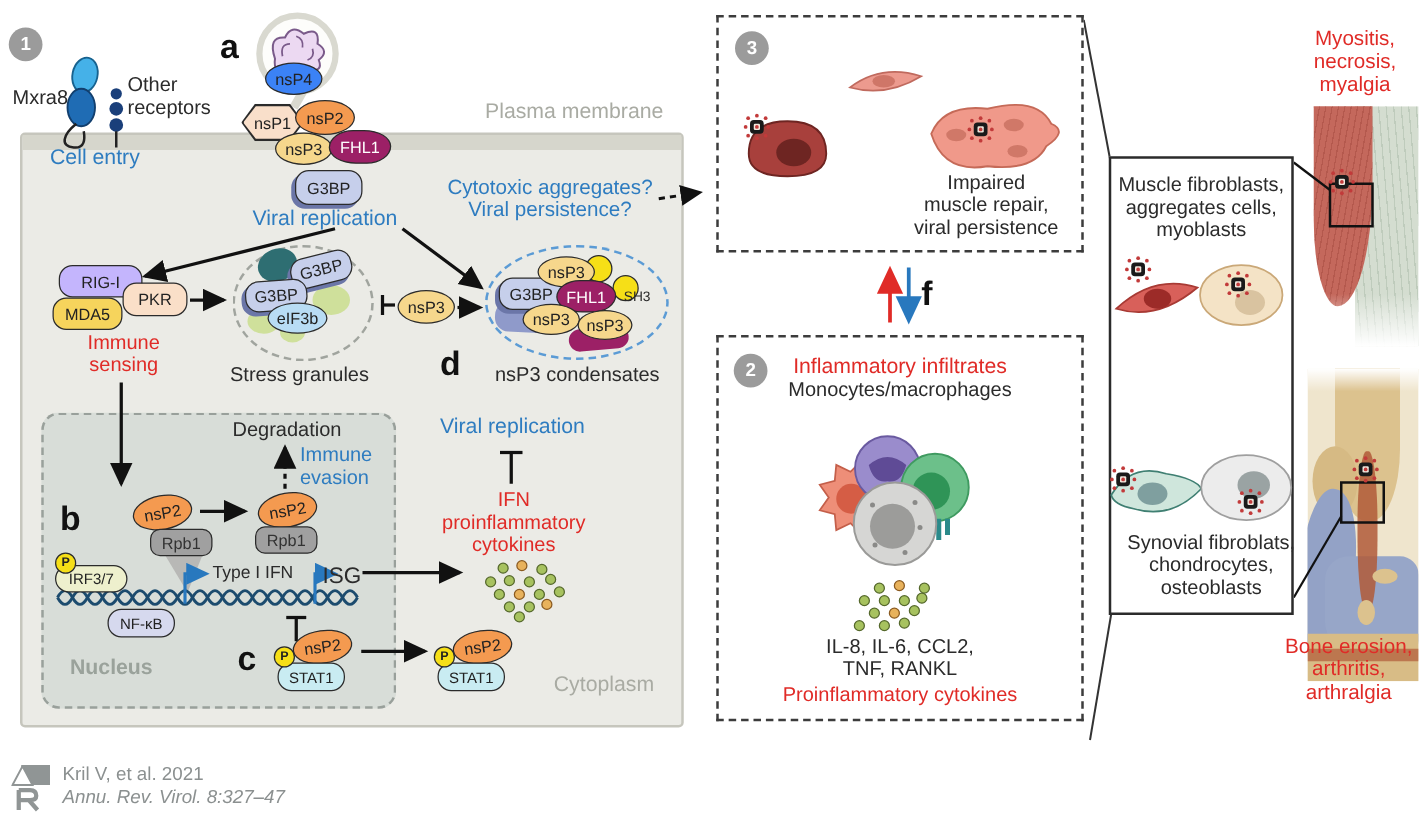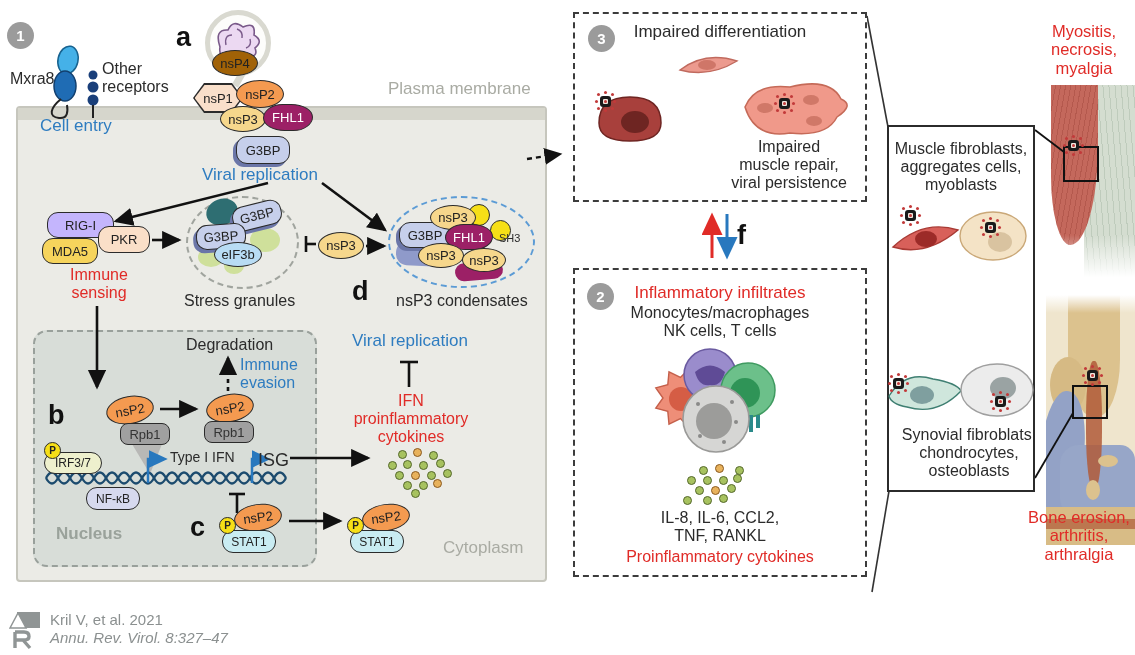--- a/index.html
+++ b/index.html
@@ -159,21 +159,21 @@
   <div class="t" style="left:102px;top:60px;">Other
 receptors</div>
   <div class="t blue" style="left:40px;top:116px;font-size:17px;">Cell entry</div>
 
   <div class="abs" style="left:205px;top:10px;width:66px;height:66px;border:5px solid #d9d9d0;background:#fdfdfb;border-radius:50%;box-sizing:border-box;">
     <svg width="56" height="56">
       <path d="M10,32 Q4,14 18,15 Q23,4 33,12 Q46,6 44,20 Q54,26 45,33 Q49,43 36,41 Q28,49 21,41 Q8,45 10,32 Z" fill="#ecd9f2" stroke="#7a5a8a" stroke-width="1.6"></path>
       <path d="M16,30 Q14,20 22,20 M27,14 Q33,16 32,23 M40,24 Q42,31 36,33" stroke="#7a5a8a" stroke-width="1.4" fill="none"></path>
     </svg>
   </div>
-  <div class="prot ell" style="left:212px;top:50px;width:46px;height:26px;background:#a16207;">nsP4</div>
+  <div class="prot ell" style="left:212px;top:50px;width:46px;height:26px;background:#3b82f6;">nsP4</div>
   <div class="hexO" style="left:193px;top:83px;width:50px;height:30px;">
     <div class="hexI">nsP1</div>
   </div>
   <div class="prot ell" style="left:236px;top:80px;width:48px;height:28px;background:#f49a50;">nsP2</div>
   <div class="prot ell" style="left:220px;top:106px;width:46px;height:26px;background:#f6d78c;">nsP3</div>
   <div class="prot blob" style="left:263px;top:104px;width:50px;height:27px;background:#9c2066;color:#fff;">FHL1</div>
   <div class="prot pill gshadow" style="left:236px;top:136px;width:54px;height:28px;background:#c6cfeb;">G3BP</div>
 
   <div class="t graylab" style="left:388px;top:79px;font-size:17px;">Plasma membrane</div>
   <div class="t blue" style="left:202px;top:165px;font-size:17px;">Viral replication</div>
@@ -188,20 +188,22 @@
   <div class="abs" style="left:206px;top:199px;width:32px;height:26px;border-radius:50%;background:#2e6e72;transform:rotate(-20deg);"></div>
   <div class="abs" style="left:250px;top:228px;width:30px;height:24px;border-radius:50%;background:#cfe09b;"></div>
   <div class="abs" style="left:198px;top:247px;width:26px;height:20px;border-radius:50%;background:#cfe09b;"></div>
   <div class="abs" style="left:224px;top:258px;width:20px;height:16px;border-radius:50%;background:#cfe09b;"></div>
   <div class="prot pill gshadow" style="left:232px;top:203px;width:50px;height:25px;background:#c6cfeb;transform:rotate(-14deg);">G3BP</div>
   <div class="prot pill gshadow" style="left:196px;top:224px;width:50px;height:25px;background:#c6cfeb;transform:rotate(-4deg);">G3BP</div>
   <div class="prot ell" style="left:214px;top:242px;width:48px;height:25px;background:#b8dcf4;">eIF3b</div>
   <div class="t" style="left:184px;top:292px;">Stress granules</div>
 
   <div class="prot ell" style="left:318px;top:232px;width:46px;height:27px;background:#f6d78c;">nsP3</div>
+  <div class="t blue ctr" style="left:352px;top:141px;width:176px;font-size:16.5px;">Cytotoxic aggregates?
+Viral persistence?</div>
   <div class="abs" style="left:388px;top:196px;width:147px;height:92px;border:2px dashed #5b9bd5;border-radius:50%;box-sizing:border-box;"></div>
   <div class="abs" style="left:396px;top:242px;width:54px;height:24px;border-radius:11px;background:#8f9aca;transform:rotate(3deg);"></div>
   <div class="prot pill gshadow" style="left:399px;top:222px;width:52px;height:26px;background:#c6cfeb;">G3BP</div>
   <div class="ycirc" style="left:468px;top:204px;width:22px;height:22px;"></div>
   <div class="ycirc" style="left:490px;top:220px;width:21px;height:21px;"></div>
   <div class="prot ell" style="left:430px;top:205px;width:46px;height:25px;background:#f6d78c;">nsP3</div>
   <div class="prot blob" style="left:445px;top:224px;width:48px;height:26px;background:#9c2066;color:#fff;">FHL1</div>
   <div class="abs" style="left:455px;top:262px;width:48px;height:18px;border-radius:9px;background:#9c2066;transform:rotate(-5deg);"></div>
   <div class="prot ell" style="left:418px;top:243px;width:46px;height:25px;background:#f6d78c;">nsP3</div>
   <div class="prot ell" style="left:462px;top:248px;width:44px;height:24px;background:#f6d78c;">nsP3</div>
@@ -231,42 +233,40 @@
   <div class="pcirc" style="left:347px;top:517px;">P</div>
   <div class="t graylab" style="left:443px;top:538px;font-size:17px;">Cytoplasm</div>
 
   <div class="t blue" style="left:352px;top:331px;font-size:17px;">Viral replication</div>
   <div class="t red ctr" style="left:350px;top:392px;width:122px;">IFN
 proinflammatory
 cytokines</div>
 
   <div class="dashpanel" style="left:573px;top:12px;width:294px;height:190px;"></div>
   <div class="badge" style="left:588px;top:25px;">3</div>
-  <div class="t ctr" style="left:600px;top:22px;width:240px;font-size:17px;" class2="ctr">Impaired differentiation</div>
   <svg class="abs" style="left:585px;top:45px;" width="270" height="112">
     <path d="M14,78 Q14,52 45,52 Q76,52 76,78 Q76,96 45,96 Q14,96 14,78 Z" fill="#a8403c" stroke="#6e2522" stroke-width="1.5"></path>
     <ellipse cx="50" cy="77" rx="14" ry="11" fill="#6e2522"></ellipse>
     <path d="M95,25 Q120,6 152,16 Q124,33 95,25 Z" fill="#ec9a8e" stroke="#c06a5e" stroke-width="1.4"></path>
     <ellipse cx="122" cy="20" rx="9" ry="5" fill="#cf7668"></ellipse>
     <path d="M160,62 Q170,38 205,42 Q245,32 256,54 Q270,60 252,72 Q242,92 205,88 Q170,94 160,62 Z" fill="#f0998a" stroke="#c56a58" stroke-width="1.5"></path>
     <ellipse cx="180" cy="63" rx="8" ry="5" fill="#d07868"></ellipse>
     <ellipse cx="226" cy="55" rx="8" ry="5" fill="#d07868"></ellipse>
     <ellipse cx="229" cy="76" rx="8" ry="5" fill="#d07868"></ellipse>
   </svg>
   <div class="virus" style="left:600px;top:96px;"></div>
   <div class="virus" style="left:779px;top:98px;"></div>
   <div class="t ctr" style="left:730px;top:138px;width:118px;">Impaired
 muscle repair,
 viral persistence</div>
 
   <div class="dashpanel" style="left:573px;top:268px;width:294px;height:309px;"></div>
   <div class="badge" style="left:587px;top:283px;">2</div>
   <div class="t ctr" style="left:600px;top:304px;width:240px;">Monocytes/macrophages</div>
   <div class="t red ctr" style="left:600px;top:283px;width:240px;font-size:17px;">Inflammatory infiltrates</div>
-  <div class="t ctr" style="left:600px;top:322px;width:240px;">NK cells, T cells</div>
   <svg class="abs" style="left:648px;top:342px;" width="145" height="140">
     <path d="M66,56 L55.7,63.2 L59.1,75.2 L46.5,74.3 L41.2,85.4 L32.4,76.6 L21,82.1 L19.8,69.4 L7.8,66.2 L15,56 L7.8,45.8 L19.8,42.6 L21,29.9 L32.4,35.4 L41.2,26.6 L46.5,37.7 L59.1,36.8 L55.7,48.8 Z" fill="#ee8e78" stroke="#c45f4a" stroke-width="1.4"></path>
     <circle cx="33" cy="57" r="12" fill="#d2583f" opacity="0.9"></circle>
     <circle cx="62" cy="33" r="26" fill="#9a8ccc" stroke="#6a5aa0" stroke-width="1.5"></circle>
     <path d="M47,30 q15,-13 30,0 q-4,15 -15,13 q-11,2 -15,-13 Z" fill="#5f4b96"></path>
     <circle cx="100" cy="48" r="27" fill="#6cc08a" stroke="#3f9a60" stroke-width="1.5"></circle>
     <circle cx="97" cy="51" r="15" fill="#2f9457"></circle>
     <rect x="101" y="73" width="4" height="17" fill="#2a8a8a"></rect>
     <rect x="108" y="73" width="4" height="13" fill="#2a8a8a"></rect>
     <circle cx="68" cy="77" r="33" fill="#d6d6d4" stroke="#9a9a98" stroke-width="1.6"></circle>

